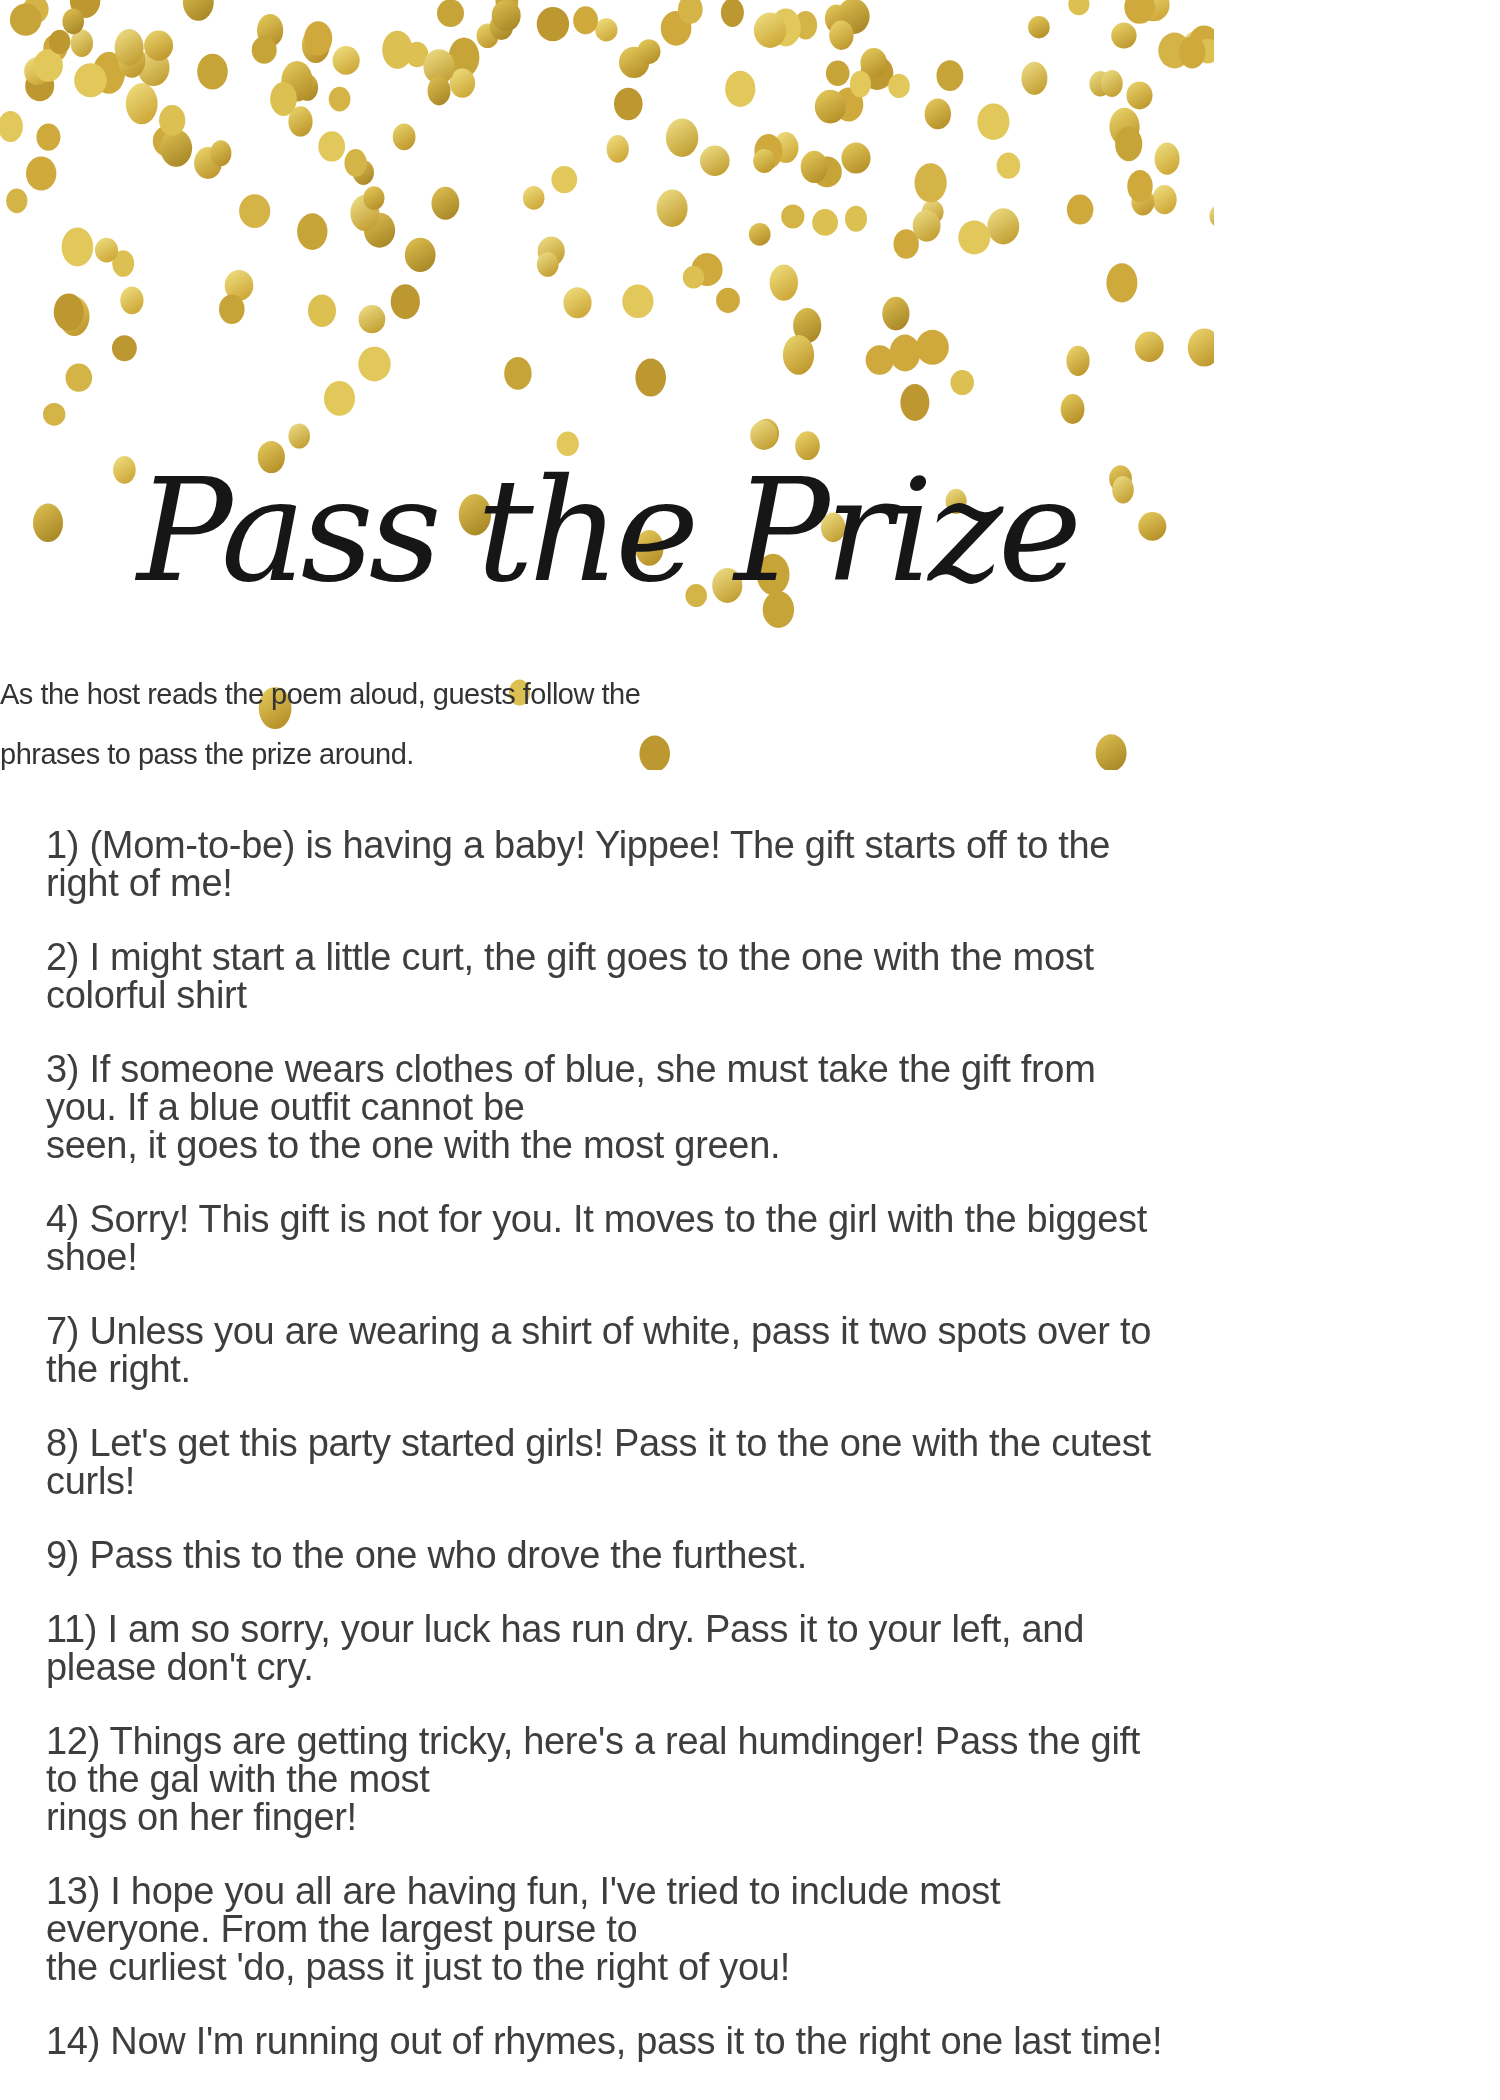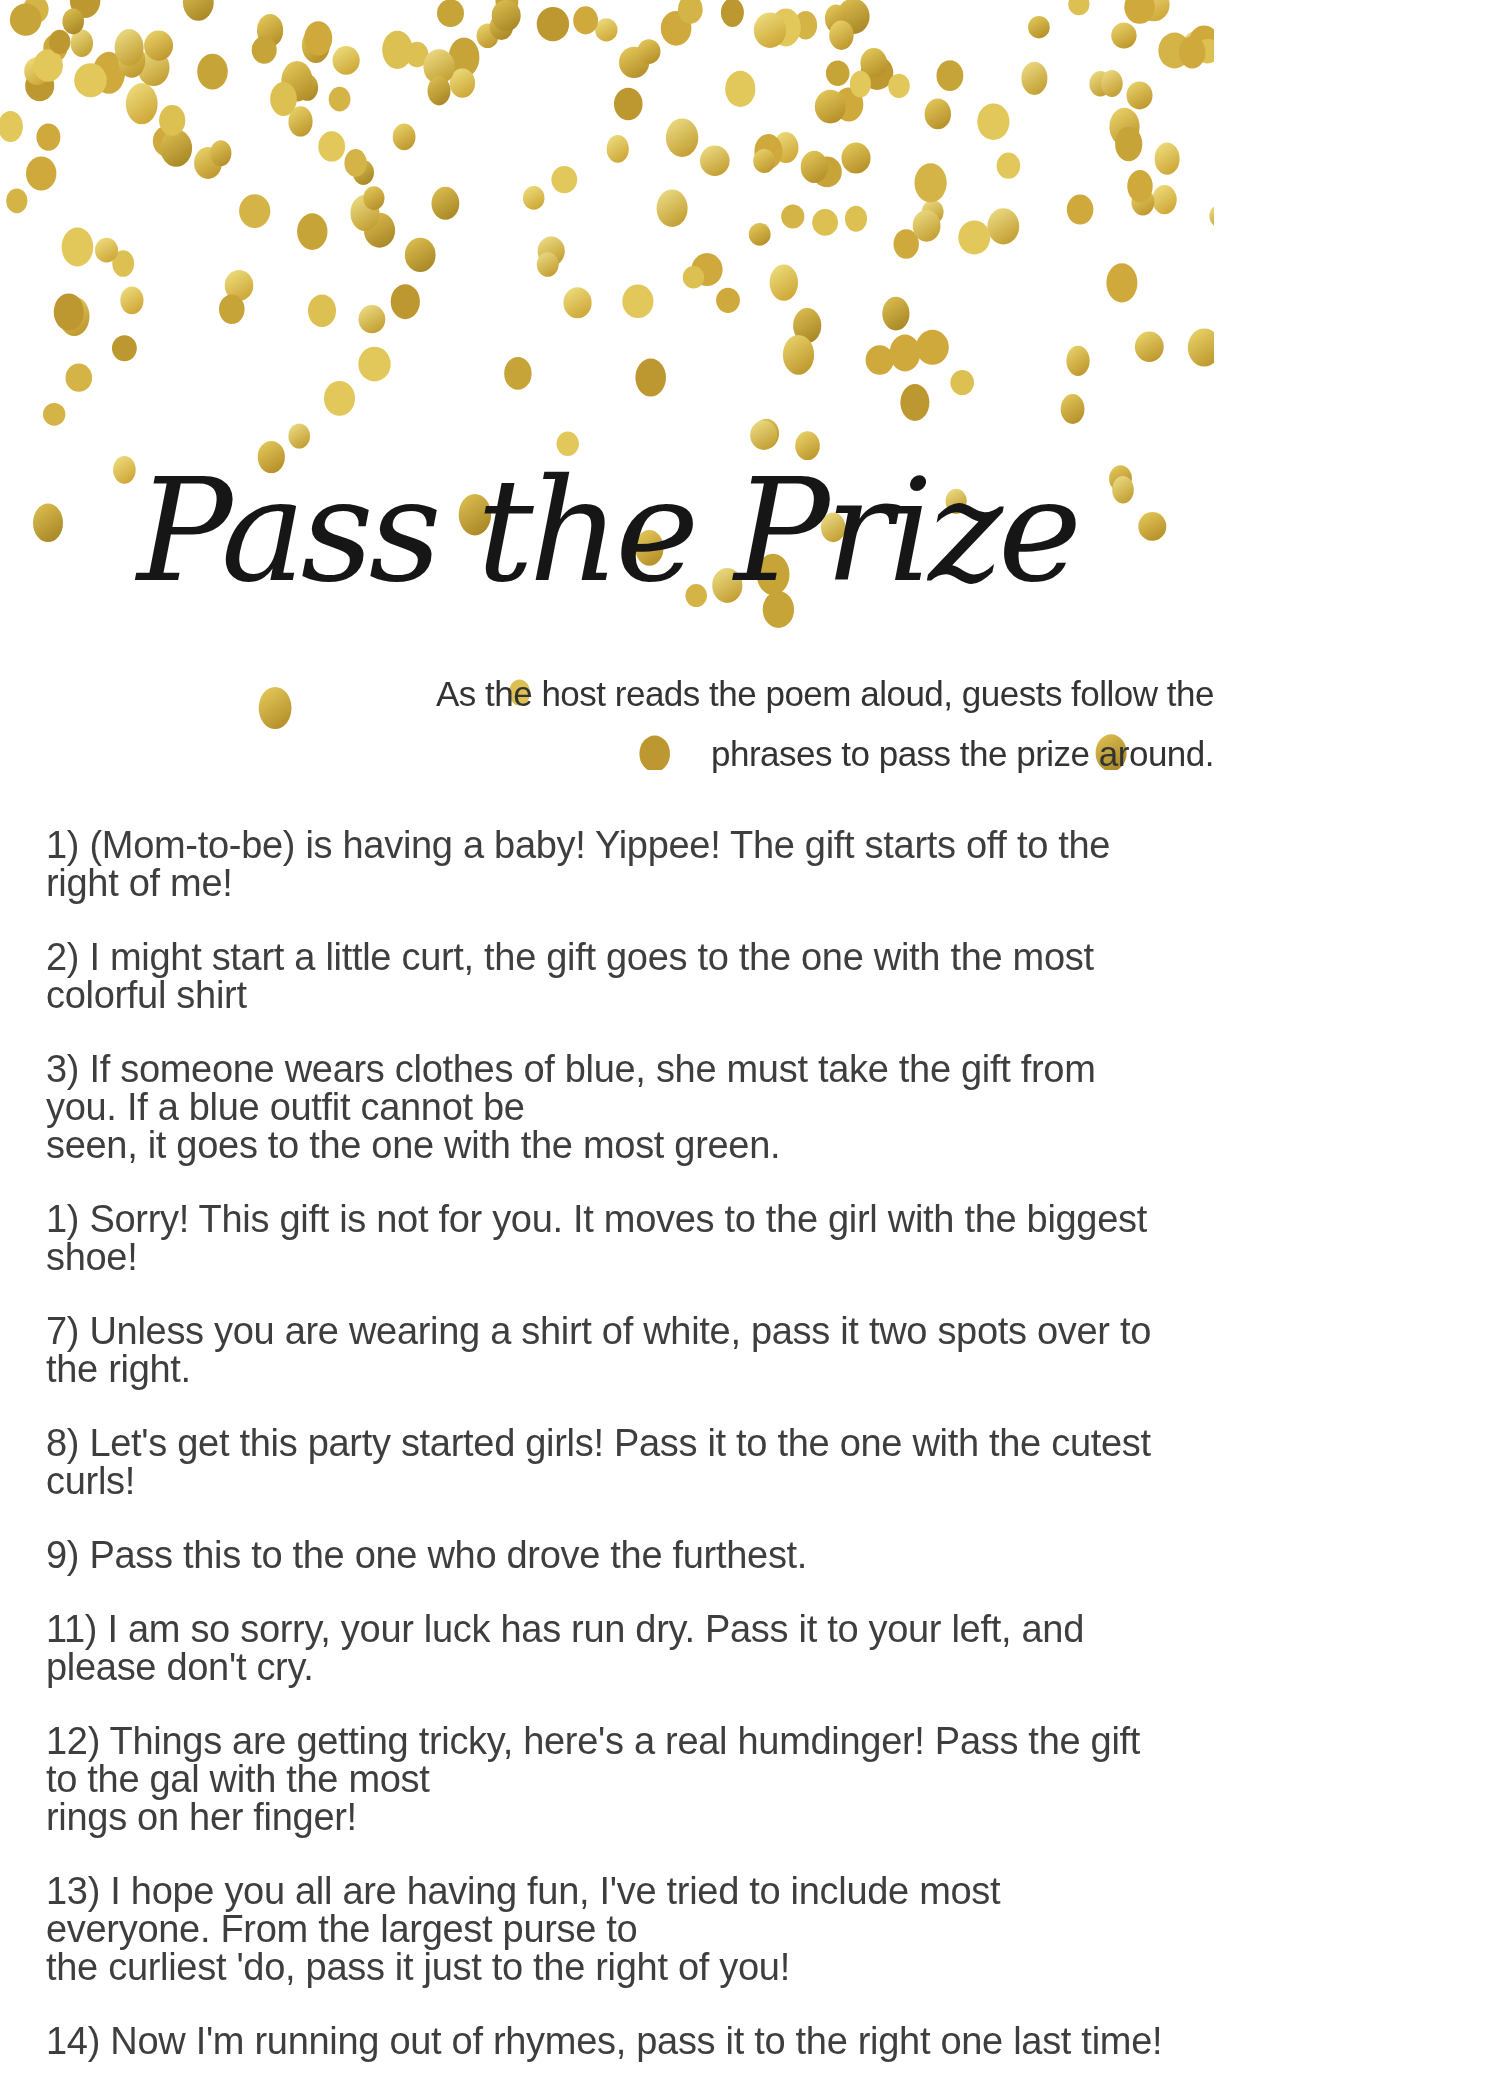--- a/index.html
+++ b/index.html
@@ -9,21 +9,21 @@
   }
   .confetti{position:absolute;top:0;left:0;display:block;}
   .title{
     position:absolute;top:436px;left:0;width:100%;margin:0;
     text-align:center;font-family:"DejaVu Serif",serif;font-style:italic;
     font-weight:400;font-size:142px;line-height:190px;letter-spacing:-5px;
     color:#161616;
   }
   .subtitle{
     position:absolute;top:664px;left:0;width:100%;margin:0;
-    text-align:right;font-size:35px;line-height:60px;letter-spacing:-0.5px;
+    text-align:left;font-size:29px;line-height:60px;letter-spacing:-0.5px;
     color:#333333;white-space:pre-line;
   }
   .poem{
     position:absolute;top:826px;left:0;width:100%;
     padding:0 46px;box-sizing:border-box;color:#3e3e3e;
   }
   .poem p{
     margin:0 0 36px 0;font-size:38px;line-height:38px;
     letter-spacing:-0.3px;white-space:pre-line;
   }
@@ -285,21 +285,21 @@
       <ellipse cx="474.9" cy="514.7" rx="16.2" ry="20.7" fill="url(#cg3)"></ellipse>
     </svg>
   <h1 class="title" style="color: rgb(22, 22, 22);">Pass the Prize</h1>
   <p class="subtitle" style="color: rgb(51, 51, 51);">As the host reads the poem aloud, guests follow the
 phrases to pass the prize around.</p>
   <div class="poem" style="color: rgb(62, 62, 62);">
       <p>1) (Mom-to-be) is having a baby! Yippee! The gift starts off to the right of me!</p>
       <p>2) I might start a little curt, the gift goes to the one with the most colorful shirt</p>
       <p>3) If someone wears clothes of blue, she must take the gift from you. If a blue outfit cannot be
 seen, it goes to the one with the most green.</p>
-      <p>1) Sorry! This gift is not for you. It moves to the girl with the biggest shoe!</p>
+      <p>4) Sorry! This gift is not for you. It moves to the girl with the biggest shoe!</p>
       <p>7) Unless you are wearing a shirt of white, pass it two spots over to the right.</p>
       <p>8) Let's get this party started girls! Pass it to the one with the cutest curls!</p>
       <p>9) Pass this to the one who drove the furthest.</p>
       <p>11) I am so sorry, your luck has run dry. Pass it to your left, and please don't cry.</p>
       <p>12) Things are getting tricky, here's a real humdinger! Pass the gift to the gal with the most
 rings on her finger!</p>
       <p>13) I hope you all are having fun, I've tried to include most everyone. From the largest purse to
 the curliest 'do, pass it just to the right of you!</p>
       <p>14) Now I'm running out of rhymes, pass it to the right one last time!</p>
     </div>

